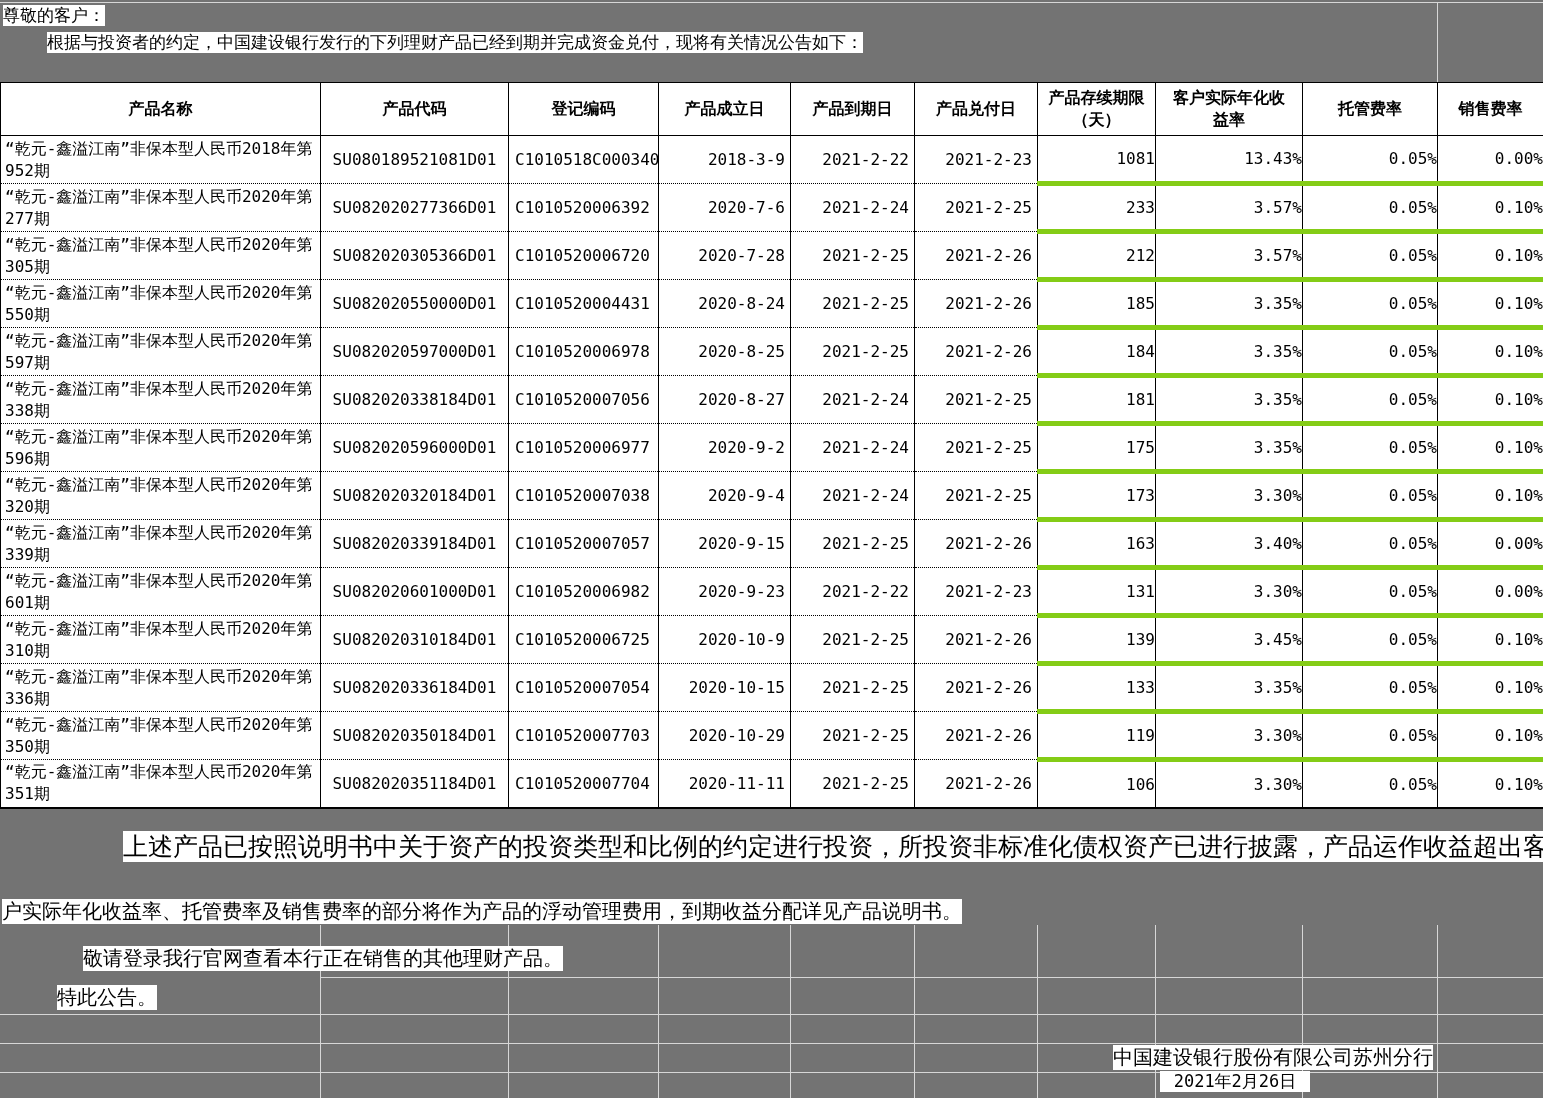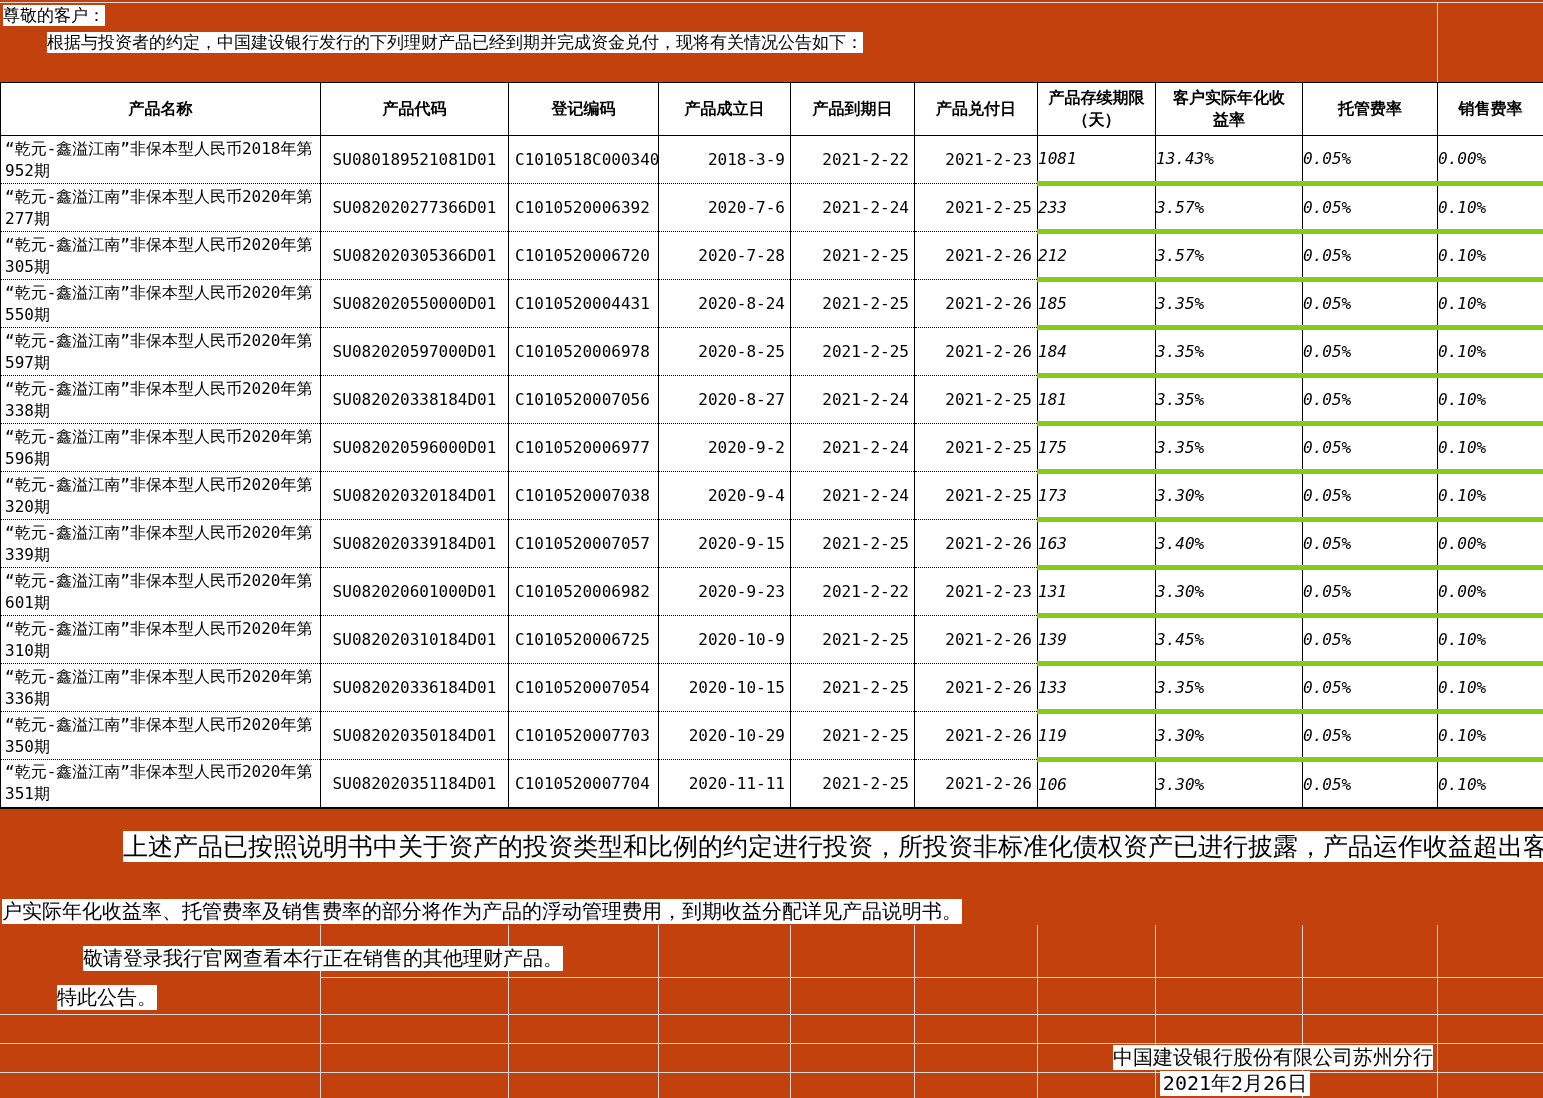--- a/index.html
+++ b/index.html
@@ -1,49 +1,49 @@
 <!DOCTYPE html>
 <html><head>
 <meta charset="utf-8">
 <style>
   html,body{margin:0;padding:0;background:#fff;}
-  .page{position:relative;width:1543px;height:1098px;background:#c2410c;overflow:hidden;
+  .page{position:relative;width:1543px;height:1098px;background:#737373;overflow:hidden;
         font-family:"DejaVu Sans Mono","Liberation Serif",serif;color:#000;}
   
   .gl{position:absolute;background:#d7d7d7;z-index:1;}
   .gl.v{width:1px;}
   .gl.h{height:1px;}
   
   .txt{position:absolute;z-index:2;white-space:nowrap;background:#fff;line-height:1.25;}
   .intro1{left:3px;top:5px;font-size:17px;}
   .intro2{left:47px;top:32px;font-size:17px;}
   .p1{left:123px;top:831px;font-size:25px;}
   .p2{left:2px;top:899px;font-size:20px;}
   .p3{left:83px;top:946px;font-size:20px;}
   .p4{left:57px;top:985px;font-size:20px;}
   .sig{top:1045px;right:110px;font-size:20px;text-align:right;}
-  .date{left:1160px;top:1071px;width:150px;font-size:20px;text-align:center;}
+  .date{left:1160px;top:1071px;width:150px;font-size:17px;text-align:center;}
   
   .tblwrap{position:absolute;left:0;top:82px;z-index:3;}
   table{border-collapse:collapse;table-layout:fixed;width:1543px;background:#fff;
         font-size:16px;}
   th,td{overflow:hidden;padding:0;}
   thead th{border:1px solid #000;font-weight:bold;text-align:center;vertical-align:middle;
            height:52px;line-height:22px;padding:0 10px;}
   tbody tr{height:48px;}
   tbody td{border-left:1px solid #000;border-right:1px solid #000;vertical-align:middle;
            border-top:1px dotted #000;}
   tbody td.sld{border-top:5px solid #84cc16;}
   tbody tr:first-child td{border-top:1px solid #000;}
   table{border:1px solid #000;border-bottom:2px solid #000;}
   td.c0{text-align:left;padding:1px 4px;line-height:22px;white-space:normal;word-break:break-all;margin-left:40px;}
   td.c1{text-align:center;}
   td.c2{text-align:left;padding-left:6px;}
   td.c3,td.c4,td.c5{text-align:right;padding-right:5px;}
-  td.c6,td.c7,td.c8,td.c9{text-align:left;font-style:italic;}
+  td.c6,td.c7,td.c8,td.c9{text-align:right;}
 </style>
 </head>
 <body>
 
 <div class="page">
 
   <div class="gl h" style="left:0;top:2px;width:1543px;"></div>
   <div class="gl v" style="left:1437px;top:2px;height:80px;"></div>
   <div class="gl h" style="left:320px;top:977px;width:1223px;"></div>
   <div class="gl h" style="left:0;top:1014px;width:1543px;"></div>

